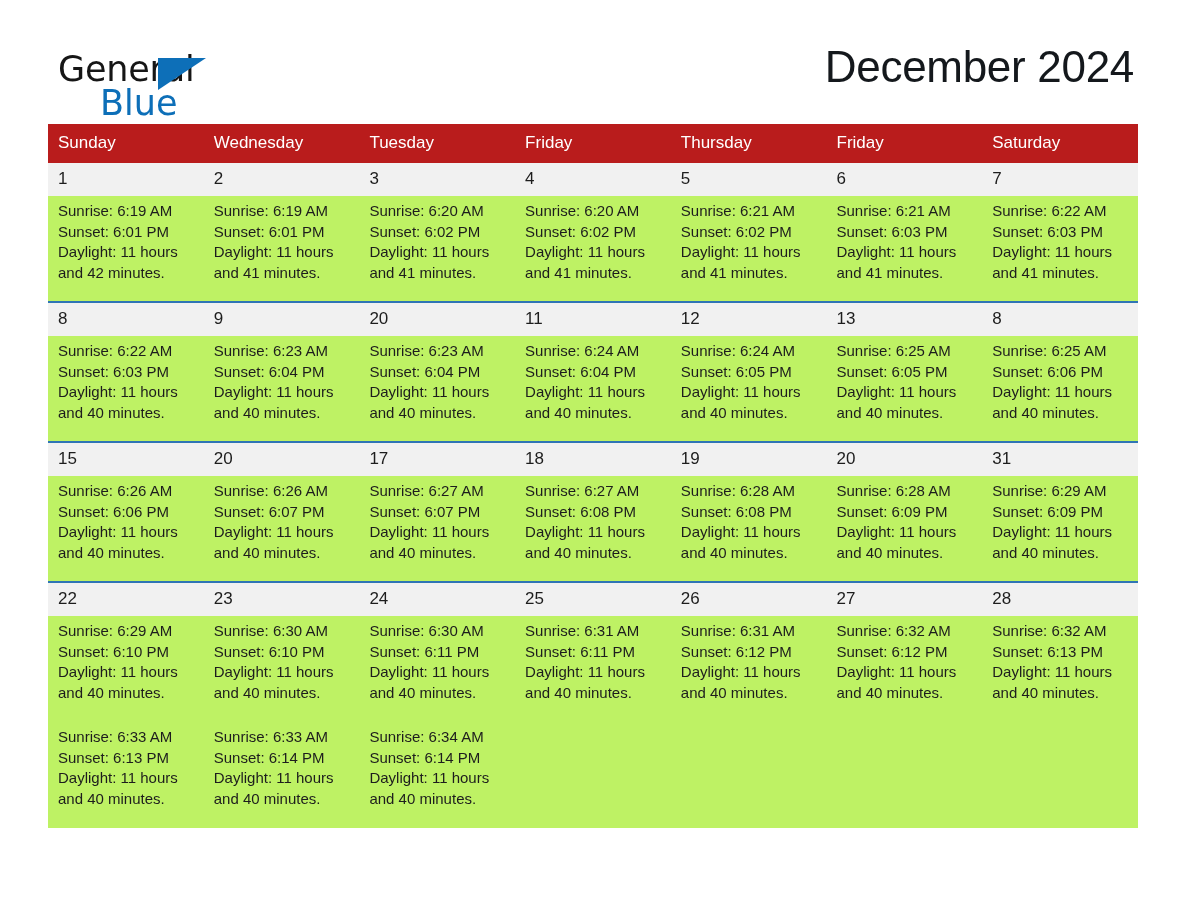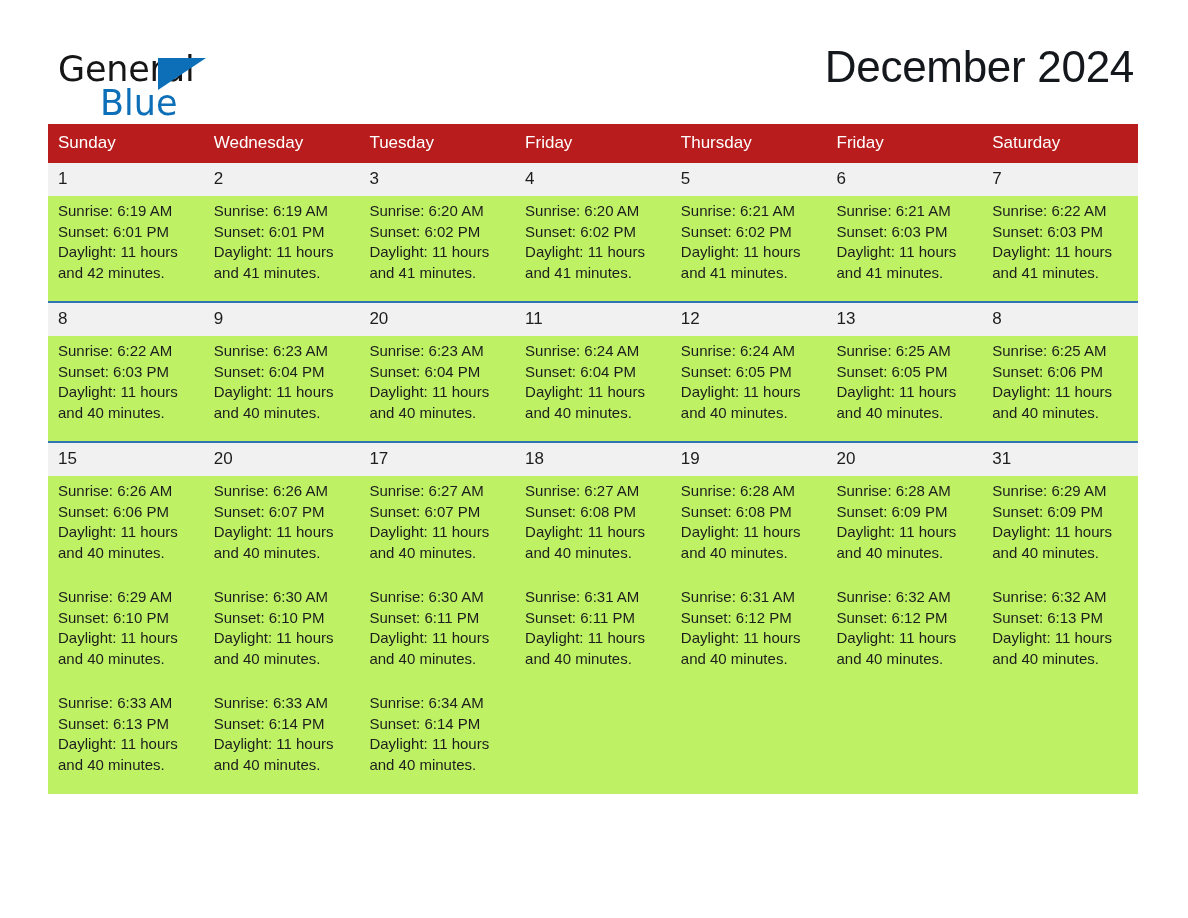--- a/index.html
+++ b/index.html
@@ -311,20 +311,29 @@
             <div class="cell-line">and 40 minutes.</div>
           </td>
           <td>
             <div class="cell-line">Sunrise: 6:29 AM</div>
             <div class="cell-line">Sunset: 6:09 PM</div>
             <div class="cell-line">Daylight: 11 hours</div>
             <div class="cell-line">and 40 minutes.</div>
           </td>
         </tr>
 
+        <tr class="week-head">
+          <td>22</td>
+          <td>23</td>
+          <td>24</td>
+          <td>25</td>
+          <td>26</td>
+          <td>27</td>
+          <td>28</td>
+        </tr>
         <tr class="week-body">
           <td>
             <div class="cell-line">Sunrise: 6:29 AM</div>
             <div class="cell-line">Sunset: 6:10 PM</div>
             <div class="cell-line">Daylight: 11 hours</div>
             <div class="cell-line">and 40 minutes.</div>
           </td>
           <td>
             <div class="cell-line">Sunrise: 6:30 AM</div>
             <div class="cell-line">Sunset: 6:10 PM</div>

